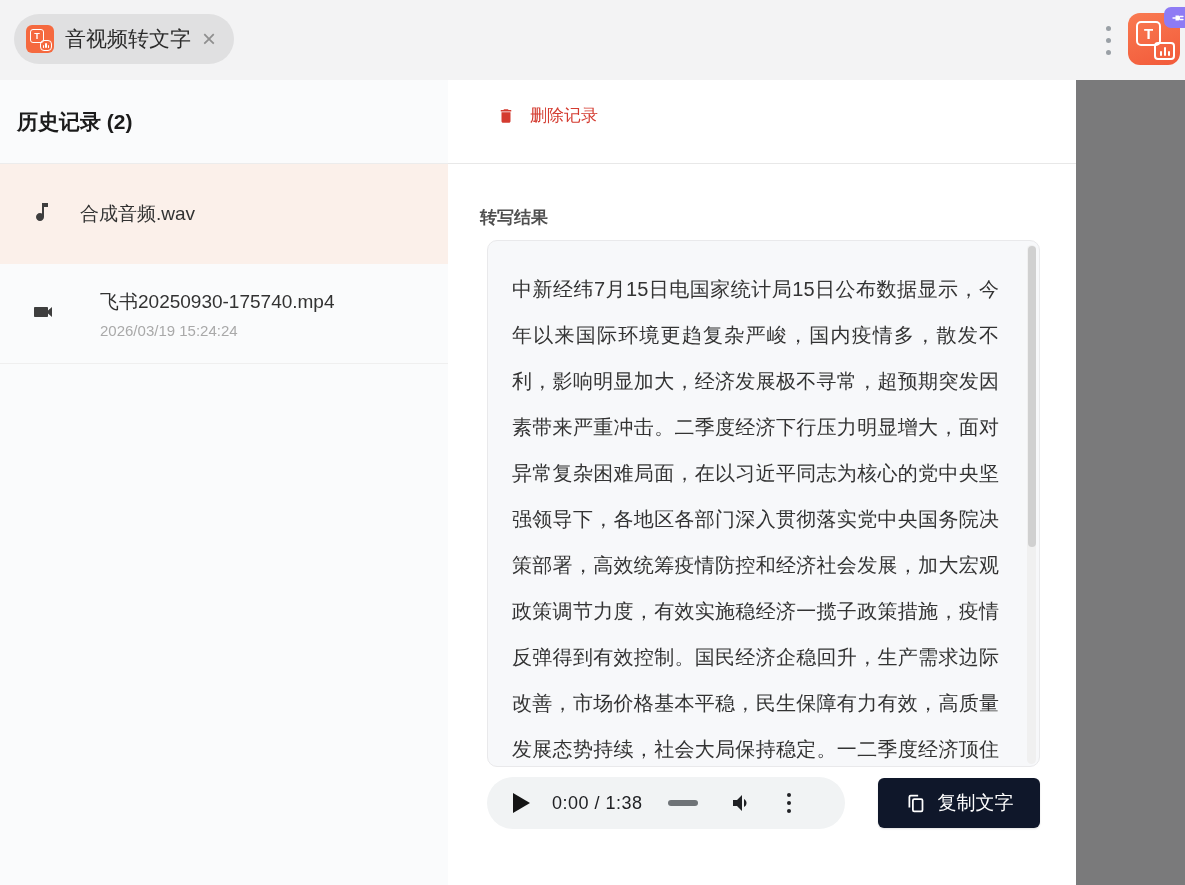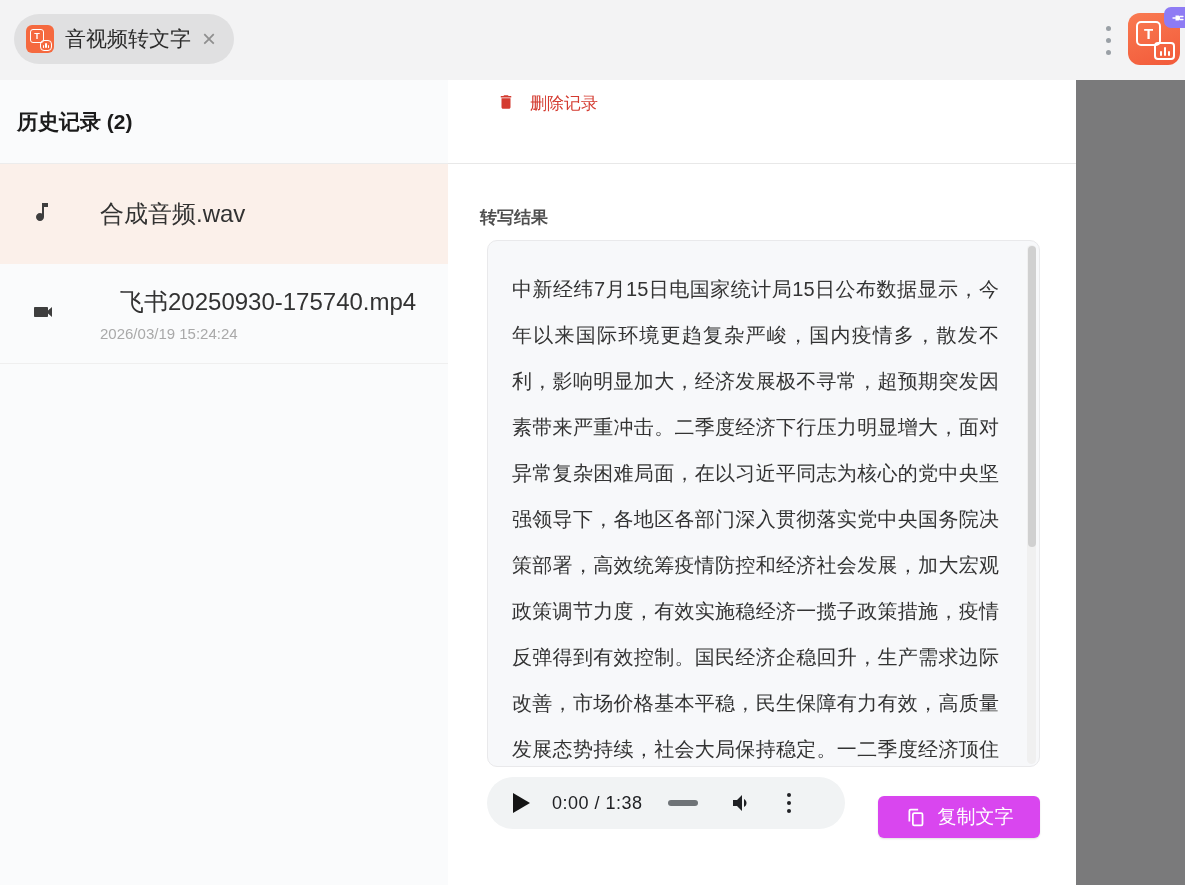--- a/index.html
+++ b/index.html
@@ -34,27 +34,27 @@
   .sidebar { position:absolute; left:0; top:80px; width:510px; height:805px; background:#FAFBFC; border-right:1px solid #DCDCDC; }
   .sb-header { height:84px; display:flex; align-items:center; justify-content:space-between;
     padding:0 42px 0 17px; border-bottom:1px solid #ECECEC; }
   .sb-title { font-size:21px; font-weight:bold; color:#1b1b1b; }
   .sb-close { cursor:pointer; }
   .hist-item { height:100px; display:flex; align-items:center; padding:0 21px 0 30px; cursor:pointer; }
   .hist-item.selected { background:#FBF0EA; }
   .hist-item + .hist-item { border-bottom:1px solid #EFEFEF;gap:20px; }
   .hist-icon { width:30px; flex:0 0 30px; color:#3E3E3E; }
   .hist-meta { flex:1; margin-left:20px; min-width:0; }
-  .hist-name { font-size:24px; color:#323232;margin-left:20px; }
+  .hist-name { font-size:19px; color:#323232; }
   .hist-date { font-size:15px; color:#A9A9A9; margin-top:7px; }
   .folder-btn { color:#5F6368; cursor:pointer; flex:0 0 auto; }
 
   
   .main { position:absolute; left:448px; top:80px; width:628px; height:805px; background:#fff; }
-  .del-row { position:absolute; left:49px; top:12px; display:flex; align-items:flex-start; gap:15px; cursor:pointer; }
+  .del-row { position:absolute; left:49px; top:24px; display:flex; align-items:center; gap:15px; cursor:pointer; }
   .del-label { font-size:17px; color:#D43B30; }
   .main-divider { position:absolute; left:0; top:83px; width:628px; border-top:1px solid #E8E8E8; }
   .result-title { position:absolute; left:32px; top:126px; font-size:17px; font-weight:bold; color:#4F4F4F; }
   .transcript-box { position:absolute; left:39px; top:160px; width:553px; height:527px;
     background:#F7F8FA; border:1px solid #E9E9EB; border-radius:10px;
     padding:25px 40px 10px 24px; overflow:hidden;
     font-size:20px; line-height:46px; color:#333; text-align:justify; }
   .tb-scroll { position:absolute; right:3px; top:4px; width:9px; height:519px; background:#F0F0F0; border-radius:5px; }
   .tb-thumb { position:absolute; left:0.5px; top:1px; width:8px; height:58%; background:#D0D0D0; border-radius:4px; cursor:pointer; }
 
@@ -62,22 +62,22 @@
   .player { position:absolute; left:39px; top:697px; width:358px; height:52px; border-radius:26px;
     background:#F1F3F4; display:flex; align-items:center; padding:0 18px 0 26px; }
   .play-btn { width:0; height:0; border-left:17px solid #141414; border-top:10px solid transparent;
     border-bottom:10px solid transparent; cursor:pointer; }
   .player-time { font-size:18px; color:#202124; margin-left:22px; letter-spacing:0.5px; }
   .seek-dash { width:30px; height:6px; border-radius:3px; background:#6F7377; margin-left:25px; cursor:pointer; }
   .vol-btn { margin-left:32px; cursor:pointer; display:flex; }
   .player-dots { margin-left:30px; display:flex; flex-direction:column; gap:4px; cursor:pointer; padding:3px; }
   .player-dots i { width:4px; height:4px; border-radius:50%; background:#202124; }
 
-  .copy-btn { position:absolute; left:430px; top:716px; width:162px; height:42px; border-radius:6px;
-    background:#d946ef; color:#fff; display:flex; align-items:center; justify-content:center; gap:12px;
+  .copy-btn { position:absolute; left:430px; top:698px; width:162px; height:50px; border-radius:6px;
+    background:#0f172a; color:#fff; display:flex; align-items:center; justify-content:center; gap:12px;
     cursor:pointer; box-shadow:0 1px 2px rgba(0,0,0,.12); }
   .copy-label { font-size:19px; }
 
   
   .gray-strip { position:absolute; left:1076px; top:80px; width:109px; height:805px; background:#7A7A7B; }
 </style>
 </head>
 <body>
 
 <div class="topbar">

